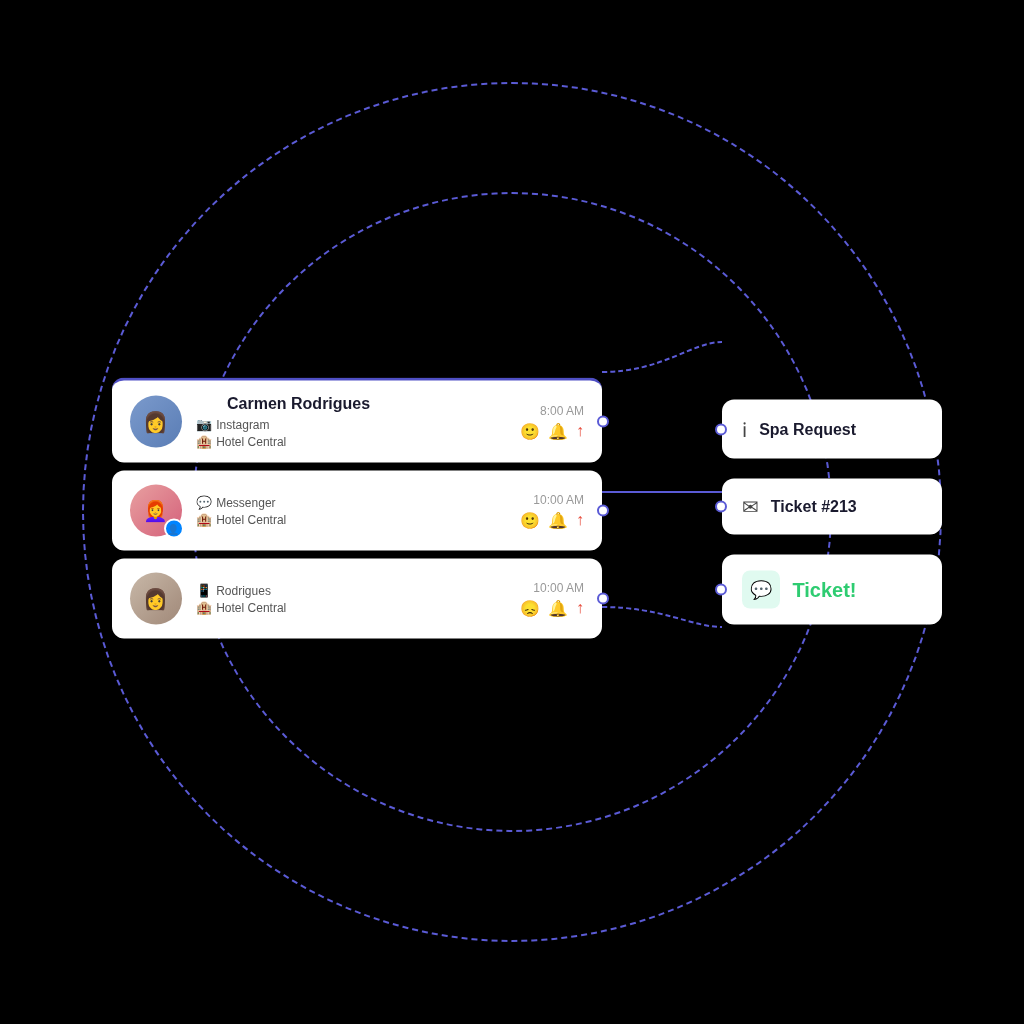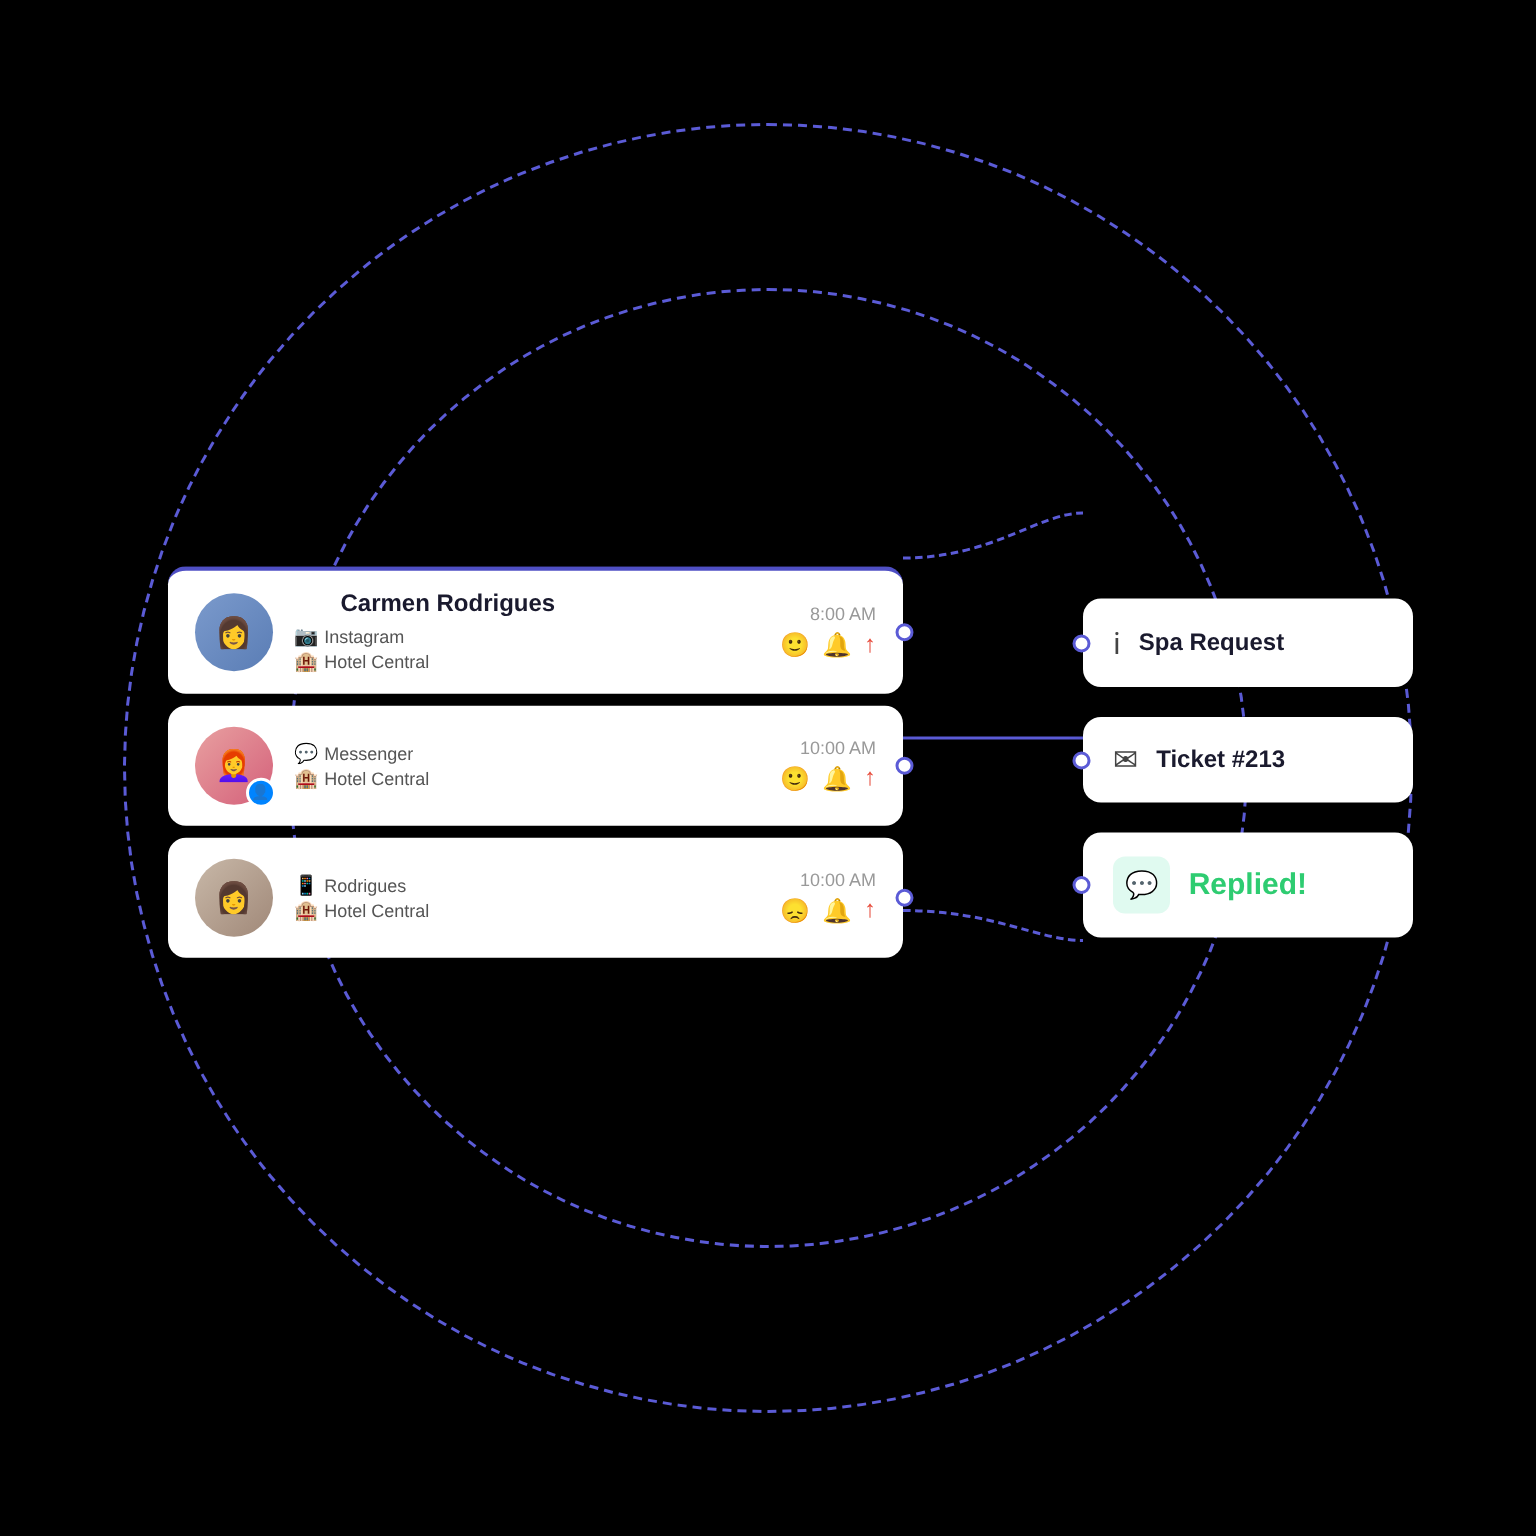--- a/index.html
+++ b/index.html
@@ -395,18 +395,18 @@
 
     <div class="info-panel">
       <div class="panel-connector"></div>
       <span class="info-panel-icon">✉</span>
       <span class="info-panel-text">Ticket #213</span>
     </div>
 
     <div class="info-panel replied-panel">
       <div class="panel-connector"></div>
       <span class="info-panel-icon" style="color:#2ecc71; background:#e0faf0; padding:8px; border-radius:8px; font-size:18px;">💬</span>
-      <span class="info-panel-text" style="color:#2ecc71;">Replied!</span>
+      <span class="info-panel-text" style="color:#2ecc71;">Ticket!</span>
     </div>
 
   </div>
 
 </div>
 
 </body></html>

